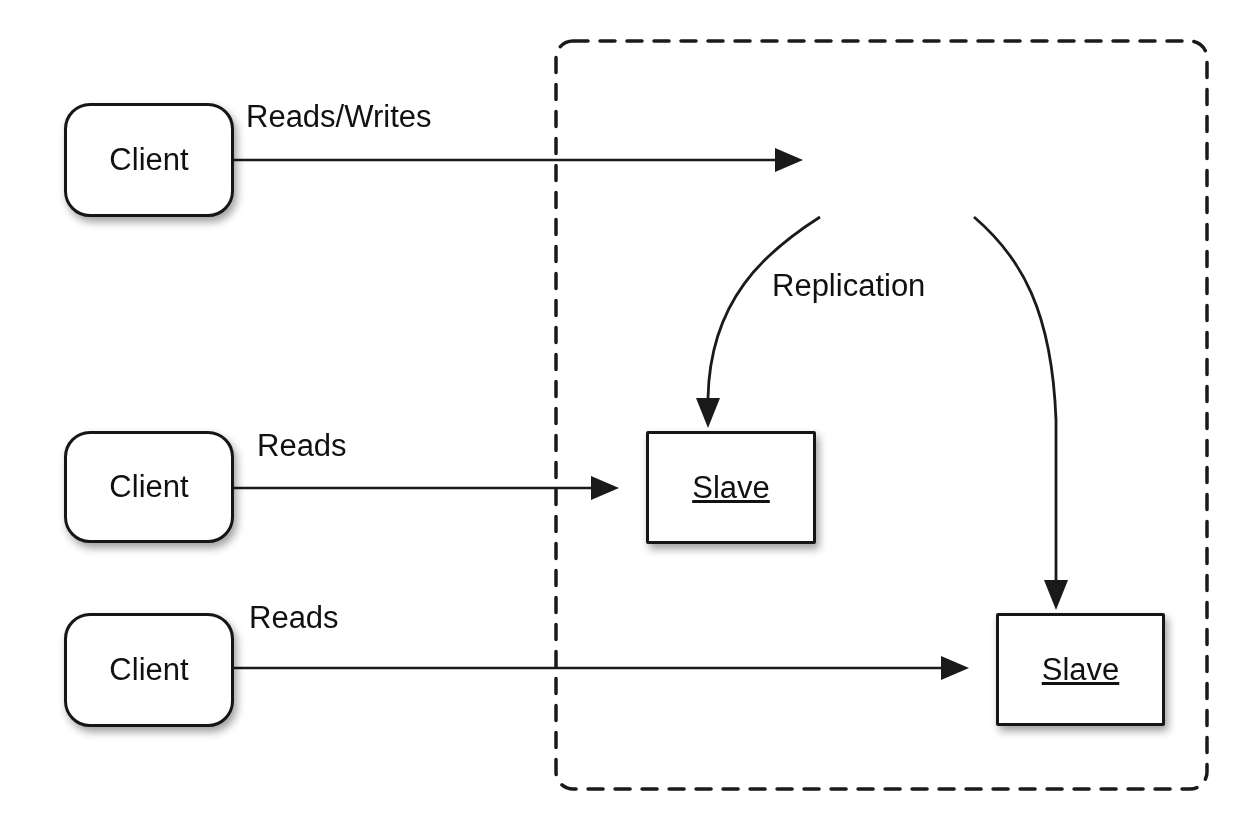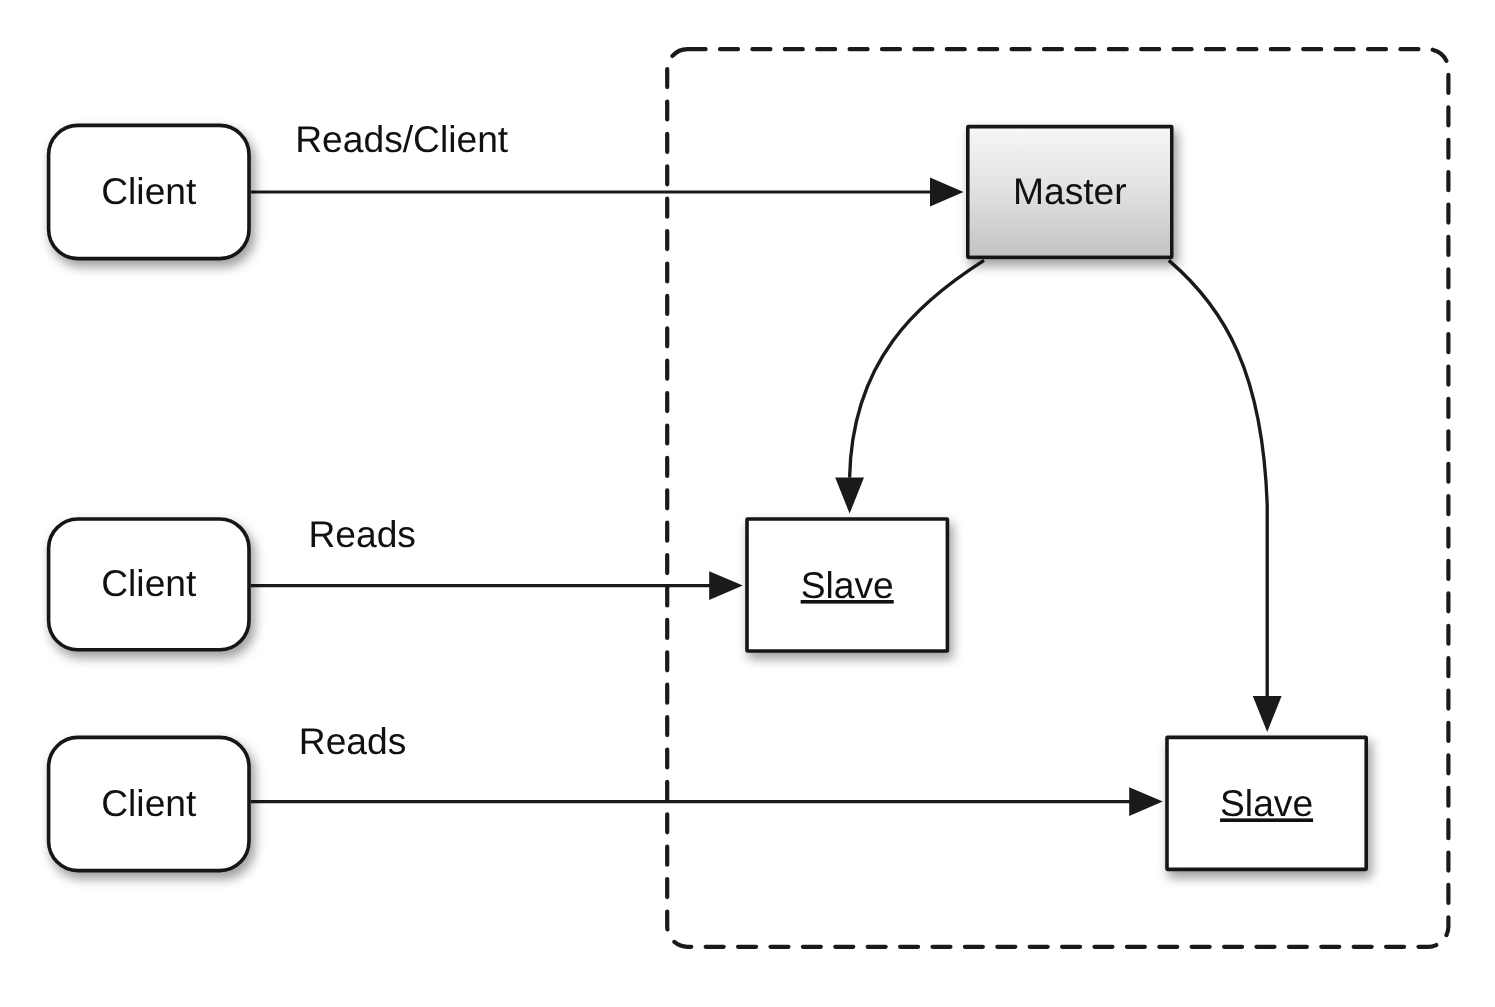--- a/index.html
+++ b/index.html
@@ -26,20 +26,21 @@
     position: absolute;
     box-sizing: border-box;
     border: 3px solid #161616;
     background: #ffffff;
     display: flex;
     align-items: center;
     justify-content: center;
     font-size: 31px;
     color: #111111;
     box-shadow: 3px 5px 9px rgba(0,0,0,0.38);
+    margin-left: 25px;
   }
   .node-client {
     left: 39px;
     width: 170px;
     height: 114px;
     border-radius: 26px;
   }
   .node-client.c1 { top: 103px; }
   .node-client.c2 { top: 431px; height: 112px; }
   .node-client.c3 { top: 613px; }
@@ -116,28 +117,26 @@
   <div class="node node-client c1">
     <span>Client</span>
   </div>
   <div class="node node-client c2">
     <span>Client</span>
   </div>
   <div class="node node-client c3">
     <span>Client</span>
   </div>
 
-  <div class="node node-master">
-    <span>Master</span>
-  </div>
 
   <div class="node node-slave s1">
     <span>Slave</span>
   </div>
   <div class="node node-slave s2">
     <span>Slave</span>
   </div>
 
-  <div class="edge-label lbl-reads-writes">Reads/Client</div>
+  <div class="edge-label lbl-reads-writes">Reads/Writes</div>
   <div class="edge-label lbl-reads-2">Reads</div>
   <div class="edge-label lbl-reads-3">Reads</div>
+  <div class="edge-label lbl-replication">Replication</div>
 
 </div>
 
 </body></html>

